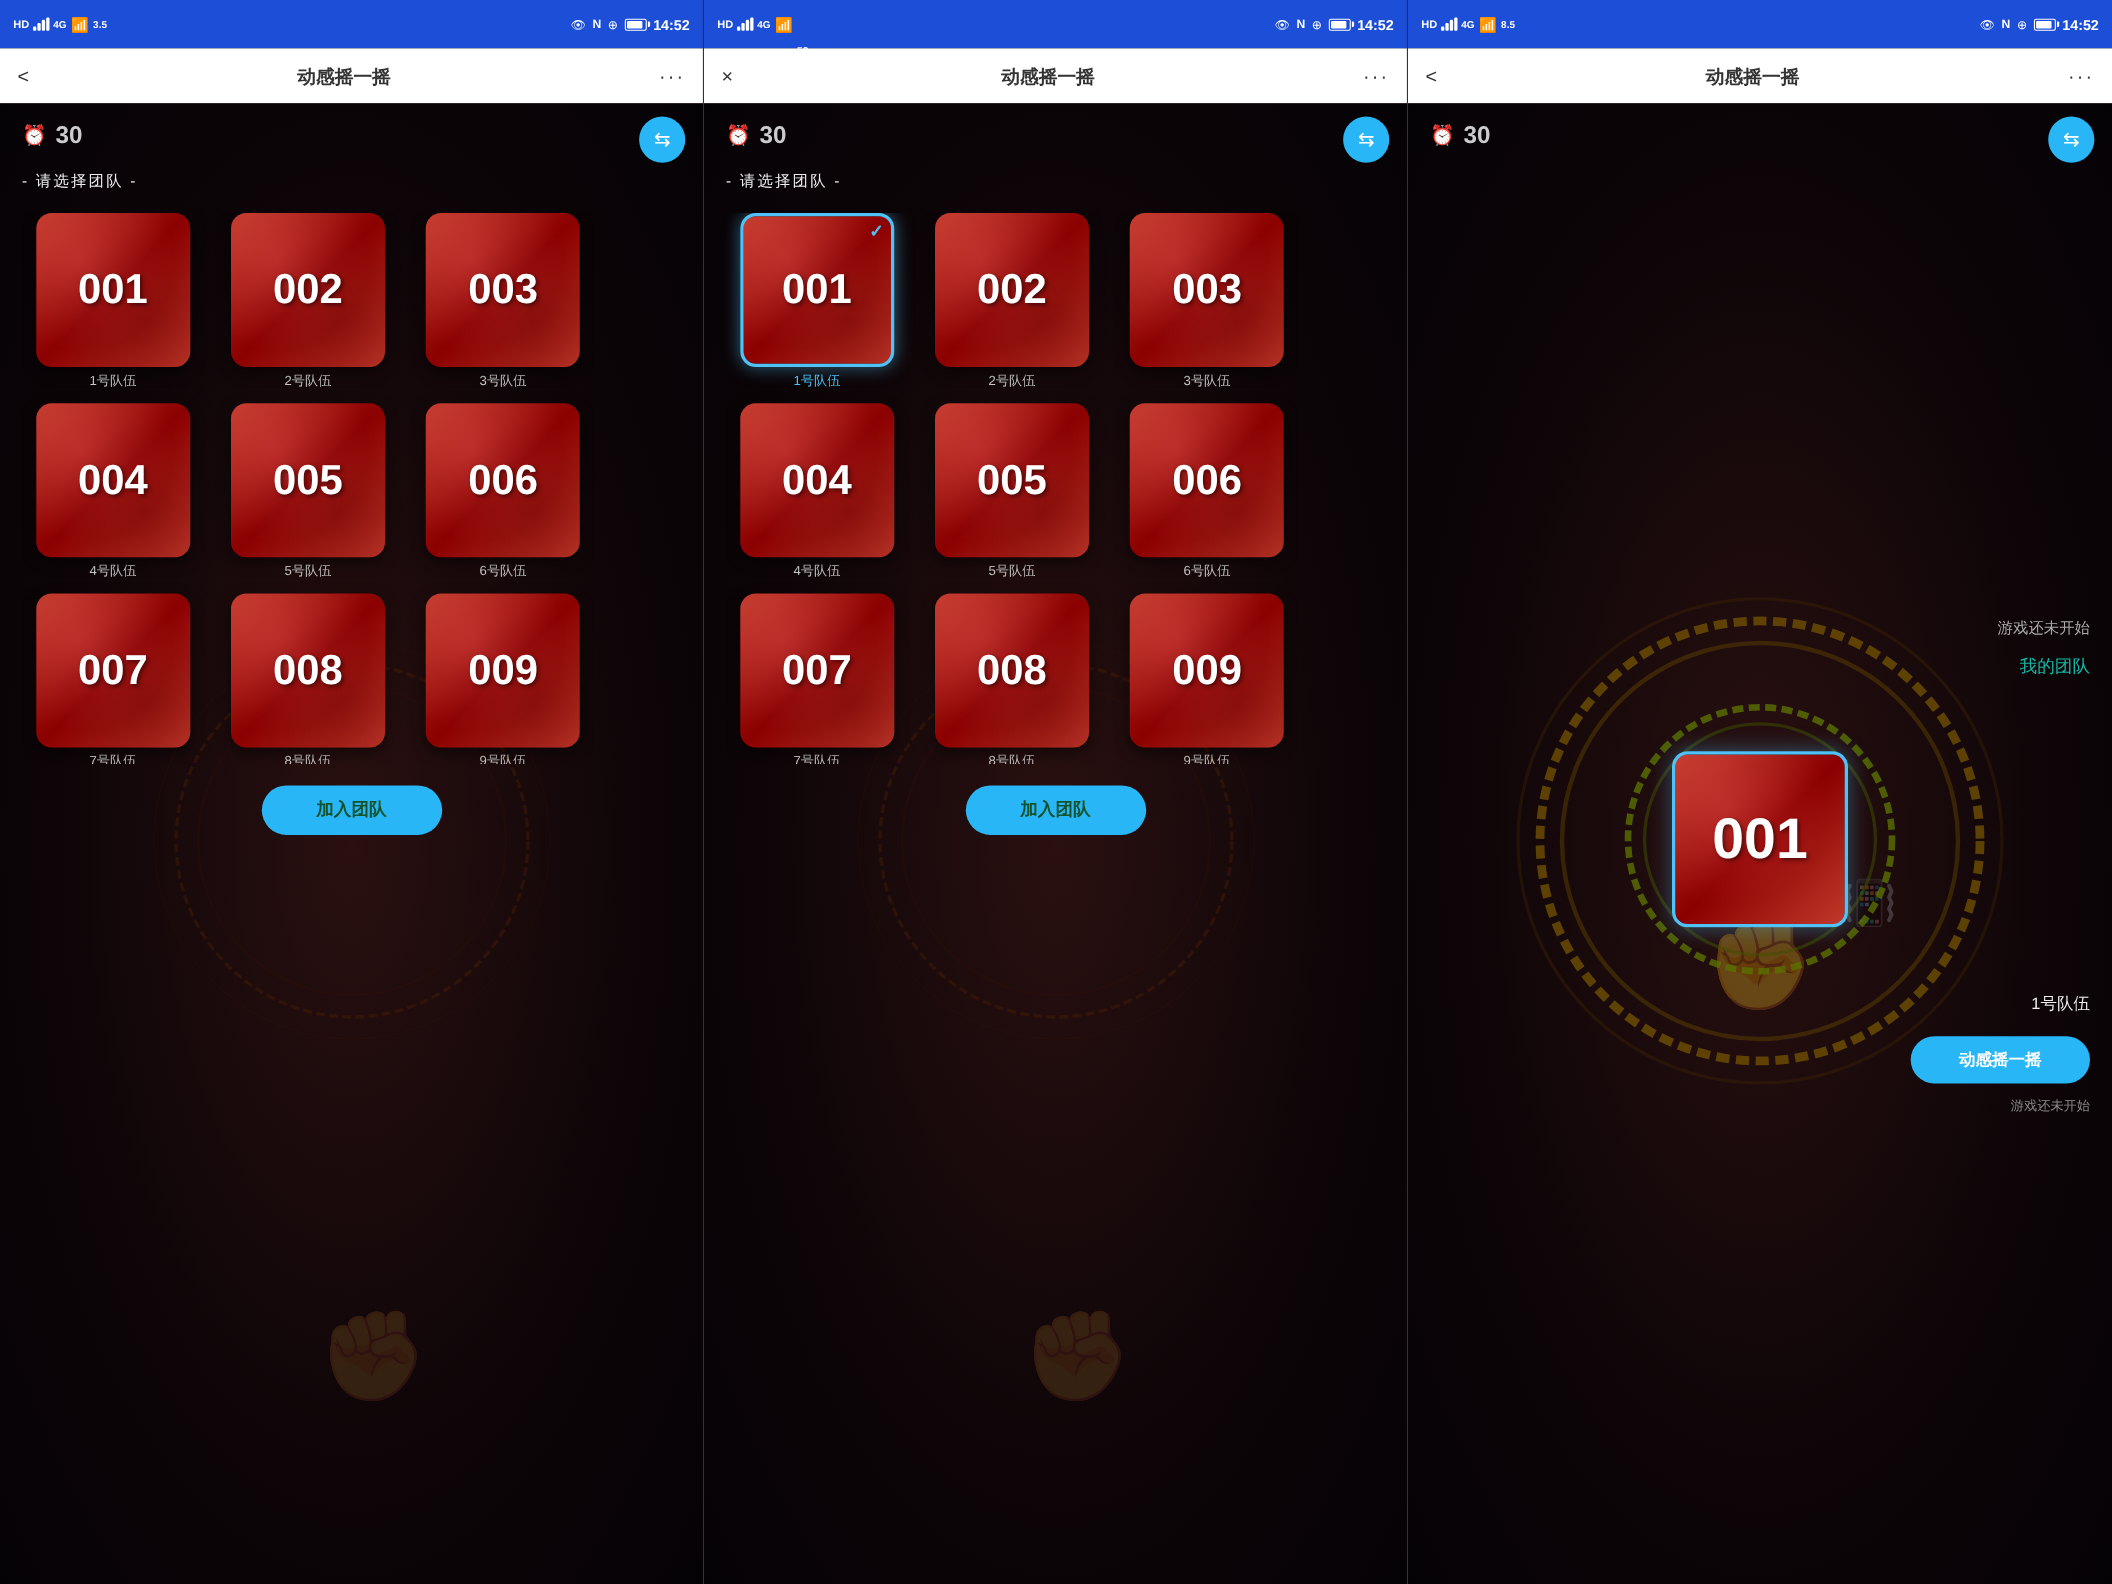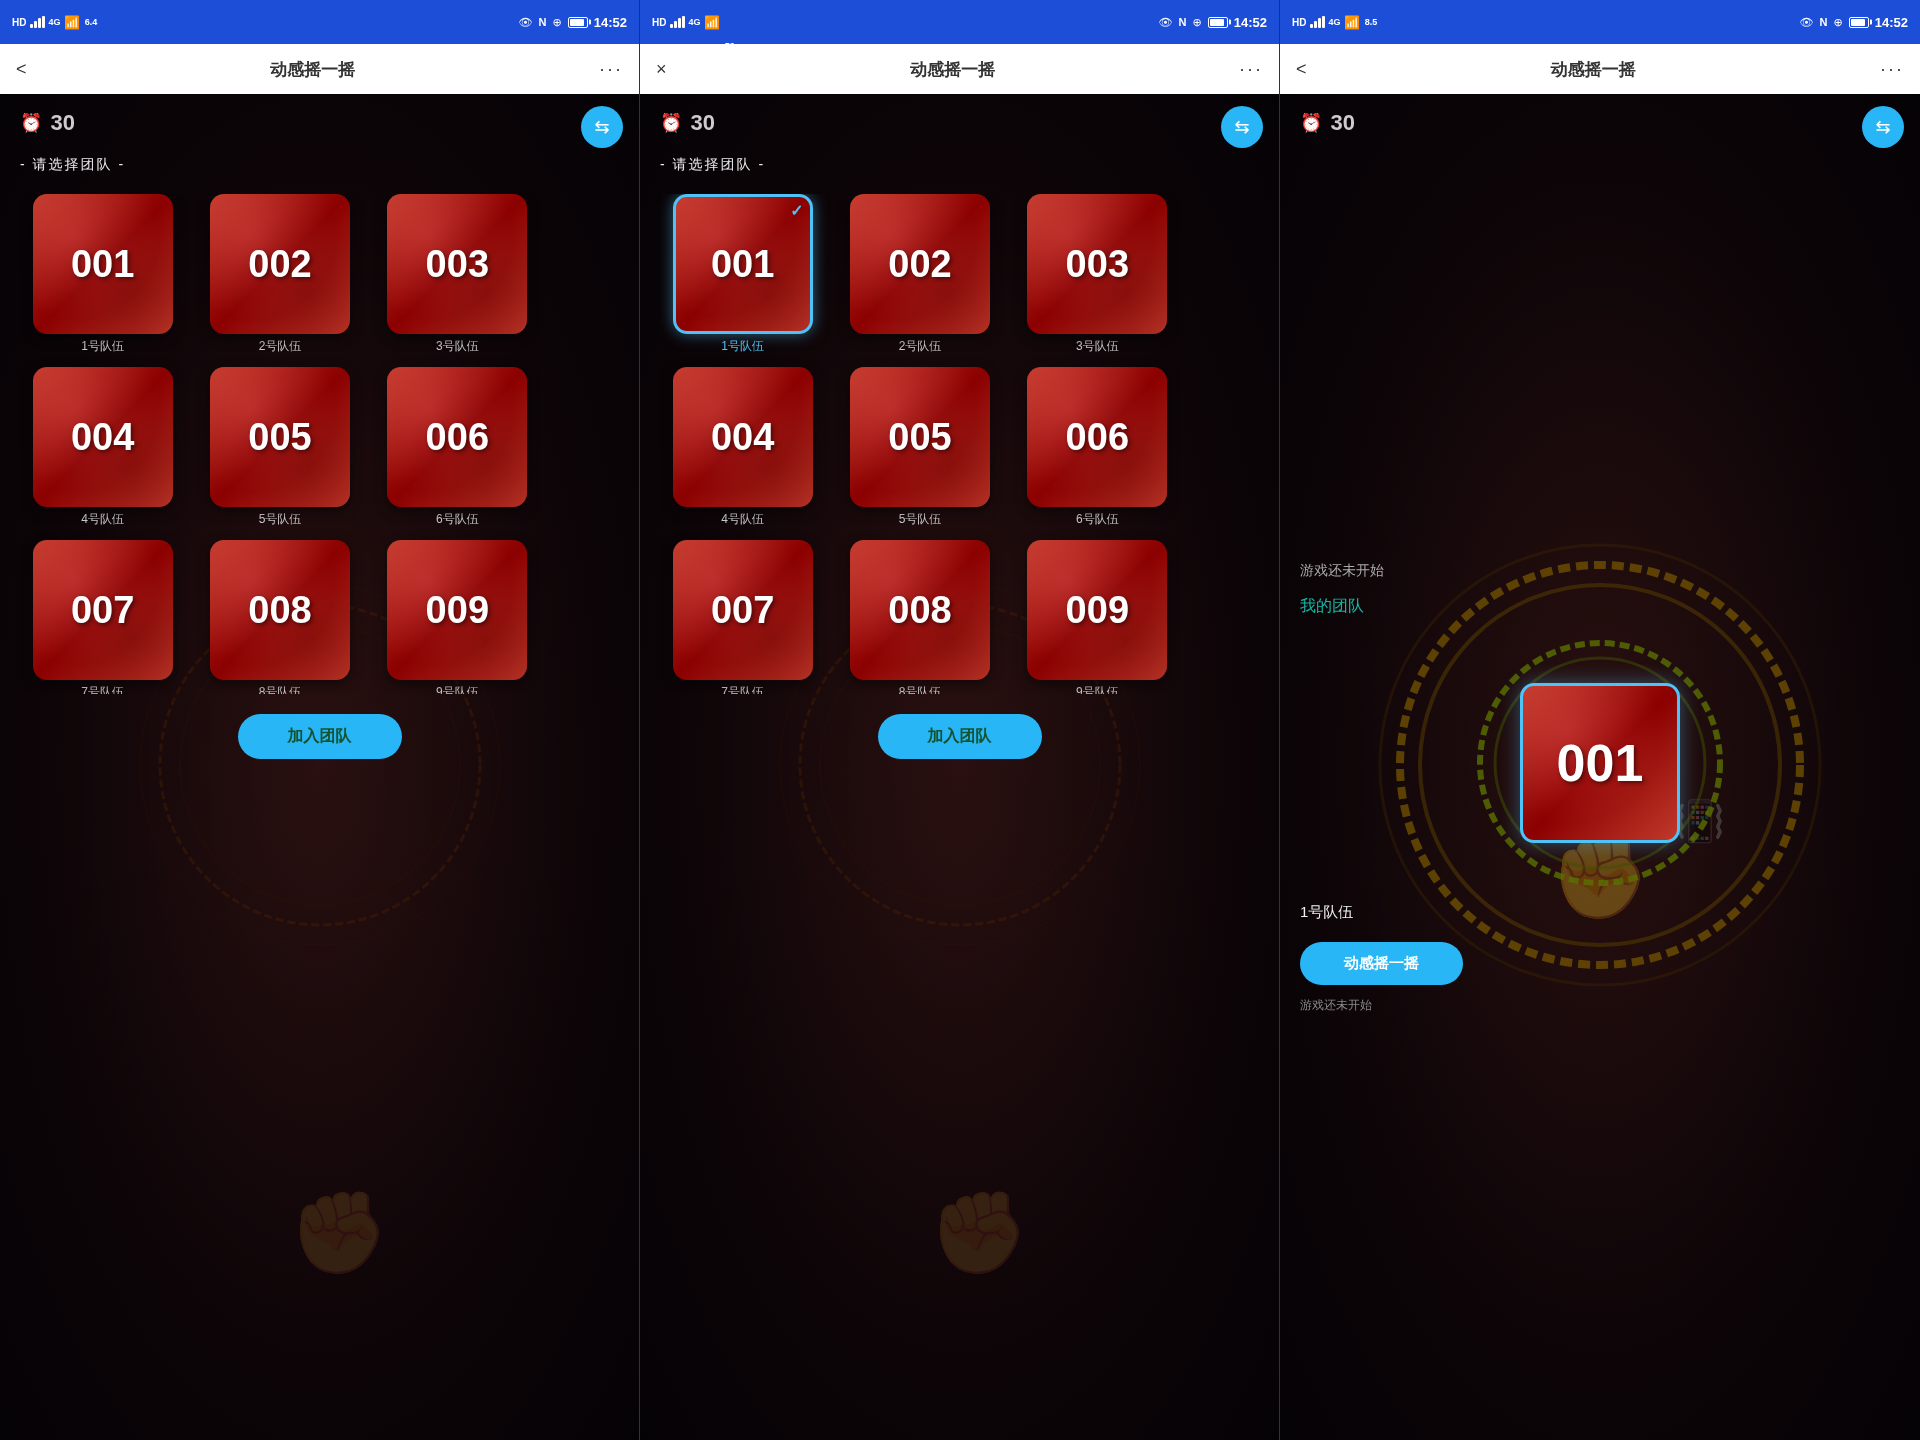--- a/index.html
+++ b/index.html
@@ -297,21 +297,21 @@
       z-index: 2;
     }
 
     
     .confirmed-content {
       position: relative;
       z-index: 2;
       flex: 1;
       display: flex;
       flex-direction: column;
-      align-items: flex-start;
+      align-items: flex-end;
       justify-content: center;
       padding: 20px;
     }
 
     .game-status-text {
       color: #aaa;
       font-size: 14px;
       margin-bottom: 16px;
     }
 
@@ -426,21 +426,21 @@
       <div class="status-signal-group">
         <div class="signal-bars">
           <div class="signal-bar" style="height:4px;"></div>
           <div class="signal-bar" style="height:7px;"></div>
           <div class="signal-bar" style="height:10px;"></div>
           <div class="signal-bar" style="height:12px;"></div>
         </div>
         <span style="font-size:9px;">4G</span>
       </div>
       <span class="wifi-icon">📶</span>
-      <span style="font-size:9px;">6.4</span>
+      <span style="font-size:9px;">3.5</span>
     </div>
     <div class="status-right">
       <span style="font-size:11px;">👁</span>
       <span style="font-size:11px; font-weight:bold;">N</span>
       <span style="font-size:11px;">⊕</span>
       <div class="battery-icon">
         <div class="battery-fill"></div>
       </div>
       <span class="time-text">14:52</span>
     </div>

